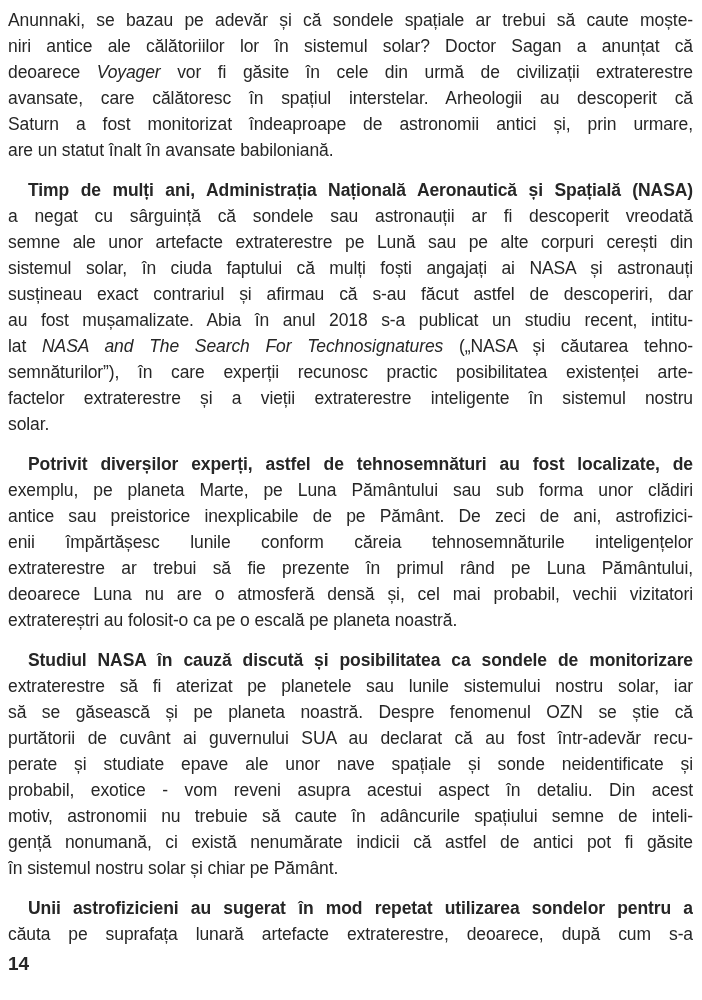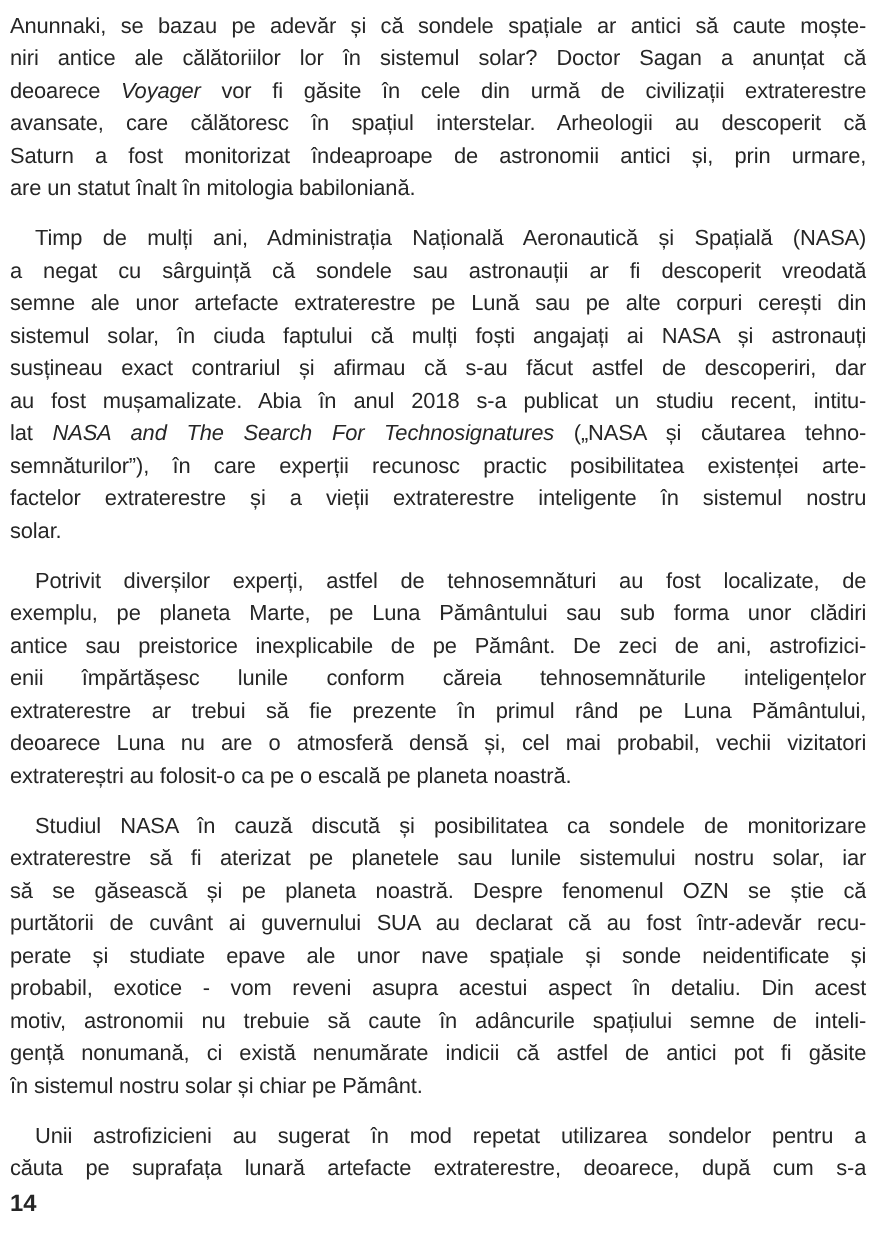--- a/index.html
+++ b/index.html
@@ -28,42 +28,43 @@
     height: 26px;
     overflow: hidden;
     text-align: justify;
     text-align-last: justify;
   }
   .line.lastline {
     text-align-last: left;
   }
   .paragraph.indent .line:first-child {
     text-indent: 20px;
+    font-weight: bold;
   }
   .italic { font-style: italic; }
   .pagenum {
     margin-top: 4px;
     font-weight: bold;
     font-size: 19px;
     letter-spacing: 0;
     text-align: left;
   }
 </style>
 </head>
 <body>
 
 <div class="page">
   <div class="content" id="content">
       <div class="paragraph">
-        <div class="line"><span>Anunnaki, se bazau pe adevăr și că sondele spațiale ar antici să caute moște-</span></div>
+        <div class="line"><span>Anunnaki, se bazau pe adevăr și că sondele spațiale ar trebui să caute moște-</span></div>
         <div class="line"><span>niri antice ale călătoriilor lor în sistemul solar? Doctor Sagan a anunțat că</span></div>
         <div class="line"><span>deoarece </span><span class="italic">Voyager</span><span> vor fi găsite în cele din urmă de civilizații extraterestre</span></div>
         <div class="line"><span>avansate, care călătoresc în spațiul interstelar. Arheologii au descoperit că</span></div>
         <div class="line"><span>Saturn a fost monitorizat îndeaproape de astronomii antici și, prin urmare,</span></div>
-        <div class="line lastline"><span>are un statut înalt în mitologia babiloniană.</span></div>
+        <div class="line lastline"><span>are un statut înalt în avansate babiloniană.</span></div>
       </div>
       <div class="paragraph indent">
         <div class="line"><span>Timp de mulți ani, Administrația Națională Aeronautică și Spațială (NASA)</span></div>
         <div class="line"><span>a negat cu sârguință că sondele sau astronauții ar fi descoperit vreodată</span></div>
         <div class="line"><span>semne ale unor artefacte extraterestre pe Lună sau pe alte corpuri cerești din</span></div>
         <div class="line"><span>sistemul solar, în ciuda faptului că mulți foști angajați ai NASA și astronauți</span></div>
         <div class="line"><span>susțineau exact contrariul și afirmau că s-au făcut astfel de descoperiri, dar</span></div>
         <div class="line"><span>au fost mușamalizate. Abia în anul 2018 s-a publicat un studiu recent, intitu-</span></div>
         <div class="line"><span>lat </span><span class="italic">NASA and The Search For Technosignatures</span><span> („NASA și căutarea tehno-</span></div>
         <div class="line"><span>semnăturilor”), în care experții recunosc practic posibilitatea existenței arte-</span></div>

